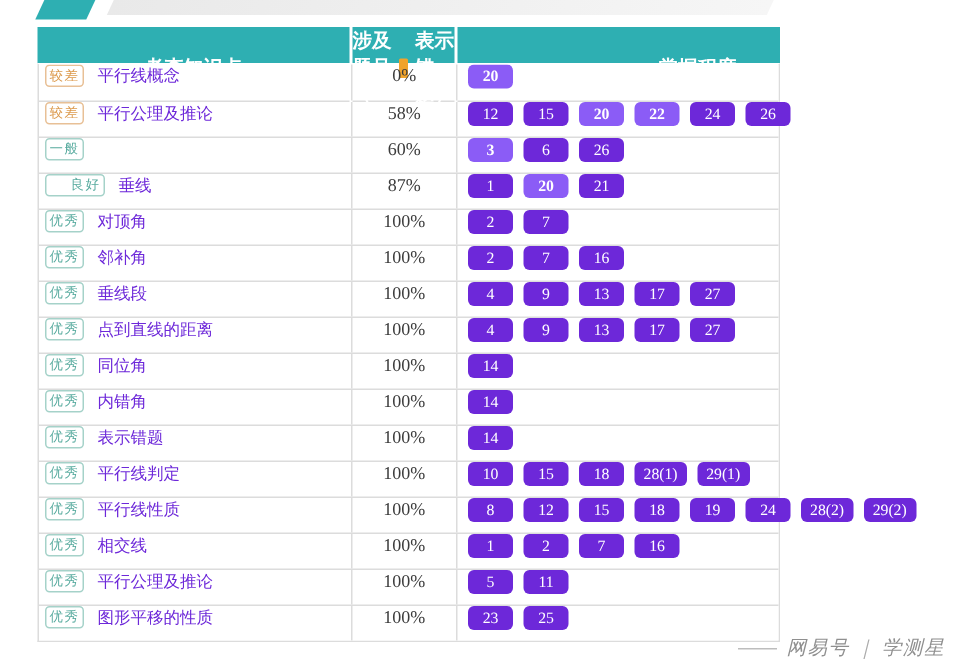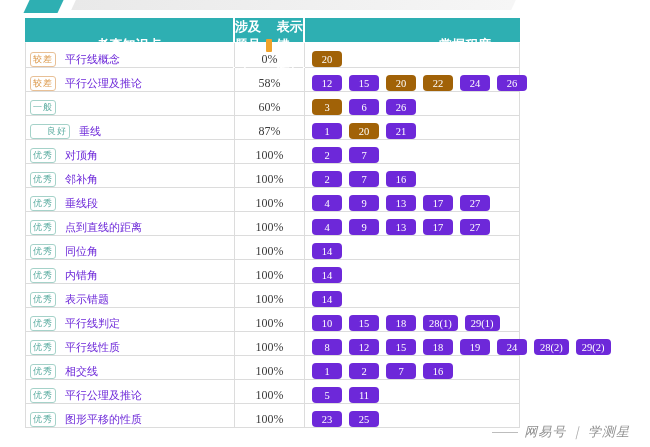--- a/index.html
+++ b/index.html
@@ -32,21 +32,21 @@
   .legend-swatch {
     display: inline-block; width: 13px; height: 13px; background: #f0a32b;
     margin: 0 5px; border-radius: 1px;
   }
   .tbody { border: 1px solid #dcdcdc; border-top: 1px solid #fff; }
   .trow {
     display: grid; grid-template-columns: 209px 70px 319px;
     height: 24px; border-top: 1px solid #dcdcdc; background: #fff;
   }
   .trow:first-child { border-top: none; }
-  .td { display: flex; align-items: flex-end; overflow: hidden; }
+  .td { display: flex; align-items: flex-start; overflow: hidden; }
   .td-knowledge { padding-left: 4px; border-right: 1px solid #dcdcdc; }
   .td-mastery { justify-content: center; border-right: 1px solid #dcdcdc;
     font-size: 12px; color: #3c3c3c; }
   .td-questions { padding-left: 7px; }
 
   .grade-badge {
     display: inline-flex; align-items: center; justify-content: center;
     font-size: 9px; line-height: 1; padding: 2px 2px; border-radius: 3px;
     border: 1px solid; letter-spacing: 1px; flex: 0 0 auto;
   }
@@ -56,21 +56,21 @@
   .grade-badge.excellent { color: #58ab9f; border-color: #a5d2c9; }
 
   .kp-label { margin-left: 9px; font-size: 11px; color: #6d28d9; white-space: nowrap; }
 
   .chip {
     display: inline-flex; align-items: center; justify-content: center;
     min-width: 30px; height: 16px; padding: 0 6px; margin-right: 7px;
     background: #6d28d9; color: #fff; font-size: 10.5px; border-radius: 4px;
     flex: 0 0 auto;
   }
-  .chip.wrong { background: #a16207; }
+  .chip.wrong { background: #8b5cf6; font-weight: bold; }
 
   
   .watermark {
     position: absolute; right: 20px; bottom: 6px; display: flex; align-items: center;
     color: #8f8f8f; font-size: 13px; font-style: italic; letter-spacing: 1px;
   }
   .watermark .wm-line { width: 26px; height: 1px; background: #bdbdbd; margin-right: 6px; }
   .watermark .wm-div { margin: 0 4px; color: #aaa; }
 </style>
 </head>

